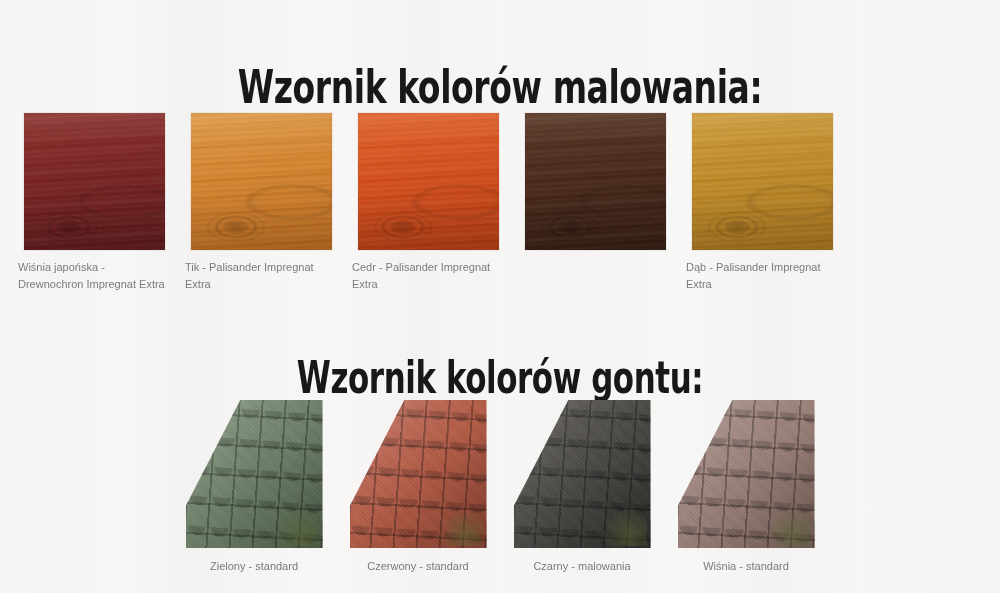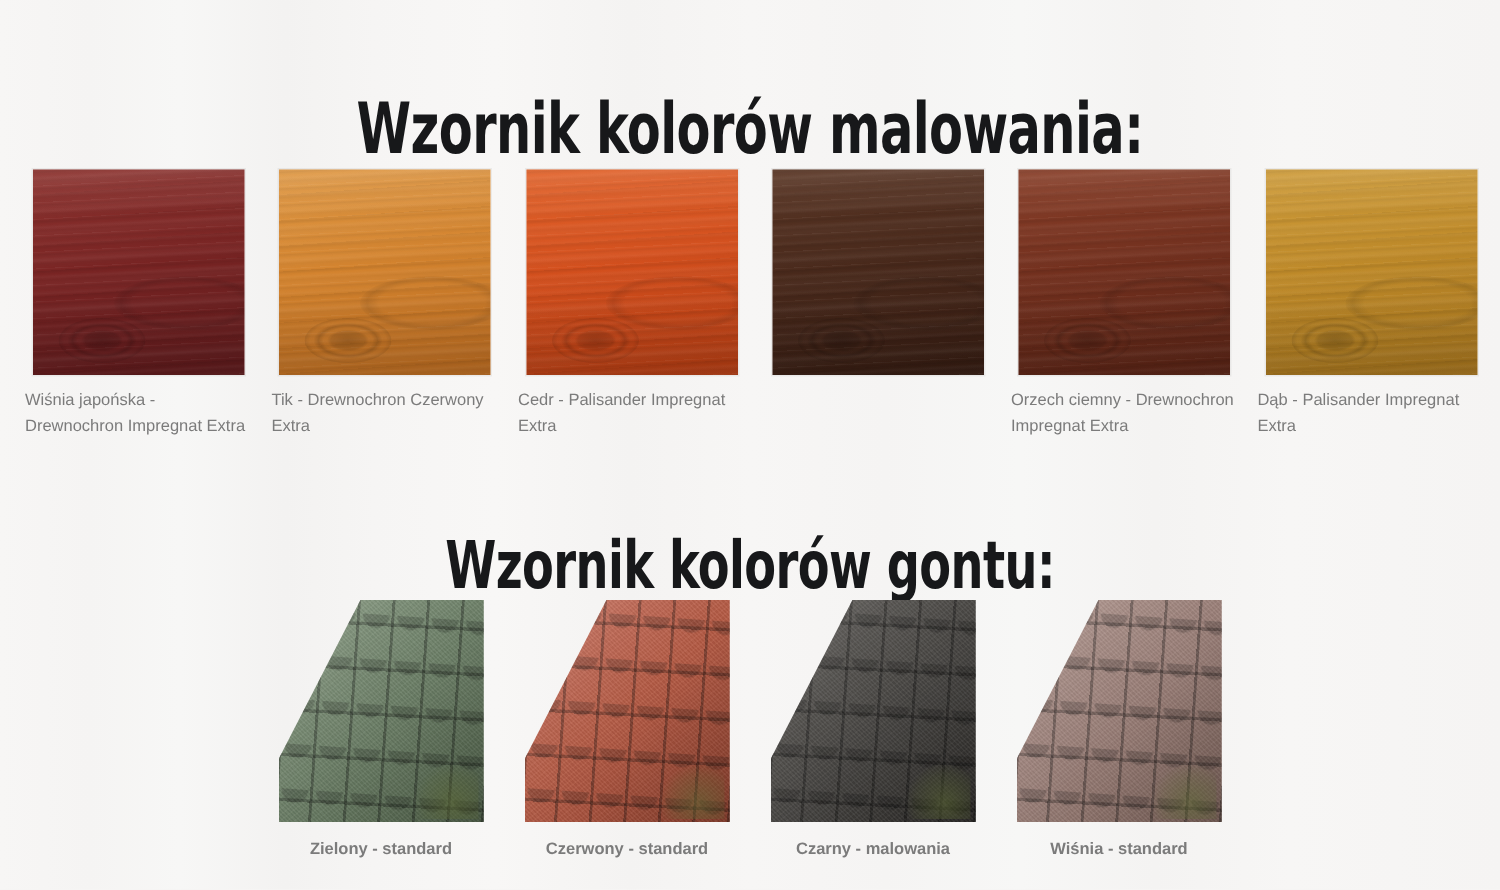--- a/index.html
+++ b/index.html
@@ -165,21 +165,20 @@
   }
 
   
   #shingle-row {
     position: absolute;
     top: 400px;
     left: 0;
     width: 1000px;
     display: flex;
     justify-content: center;
-    font-weight: bold;
   }
   .shingle-item {
     width: 160px;
     margin: 0 2px;
     display: flex;
     flex-direction: column;
     align-items: center;
   }
   .shingle {
     width: 137px;
@@ -279,47 +278,38 @@
         </div>
         <div class="paint-label">Wiśnia japońska - Drewnochron Impregnat Extra</div>
       </div>
       <div class="paint-item">
         <div class="swatch" style="background: linear-gradient(170deg, rgb(224, 154, 71) 0%, rgb(212, 132, 47) 45%, rgb(185, 106, 32) 100%);">
           <div class="grain"></div>
           <div class="knot2"></div>
           <div class="knot"></div>
           <div class="shade"></div>
         </div>
-        <div class="paint-label">Tik - Drewnochron Czerwony Extra</div>
+        <div class="paint-label">Tik - Palisander Impregnat Extra</div>
       </div>
       <div class="paint-item">
         <div class="swatch" style="background: linear-gradient(170deg, rgb(226, 100, 44) 0%, rgb(212, 80, 30) 45%, rgb(178, 60, 19) 100%);">
           <div class="grain"></div>
           <div class="knot2"></div>
           <div class="knot"></div>
           <div class="shade"></div>
         </div>
         <div class="paint-label">Cedr - Palisander Impregnat Extra</div>
       </div>
       <div class="paint-item">
         <div class="swatch" style="background: linear-gradient(170deg, rgb(91, 55, 38) 0%, rgb(74, 42, 28) 45%, rgb(53, 28, 18) 100%);">
           <div class="grain"></div>
           <div class="knot2"></div>
           <div class="knot"></div>
           <div class="shade"></div>
         </div>
-      </div>
-      <div class="paint-item">
-        <div class="swatch" style="background: linear-gradient(170deg, rgb(138, 64, 42) 0%, rgb(116, 49, 31) 45%, rgb(88, 35, 21) 100%);">
-          <div class="grain"></div>
-          <div class="knot2"></div>
-          <div class="knot"></div>
-          <div class="shade"></div>
-        </div>
-        <div class="paint-label">Orzech ciemny - Drewnochron Impregnat Extra</div>
       </div>
       <div class="paint-item">
         <div class="swatch" style="background: linear-gradient(170deg, rgb(207, 157, 60) 0%, rgb(192, 139, 42) 45%, rgb(164, 115, 29) 100%);">
           <div class="grain"></div>
           <div class="knot2"></div>
           <div class="knot"></div>
           <div class="shade"></div>
         </div>
         <div class="paint-label">Dąb - Palisander Impregnat Extra</div>
       </div>

